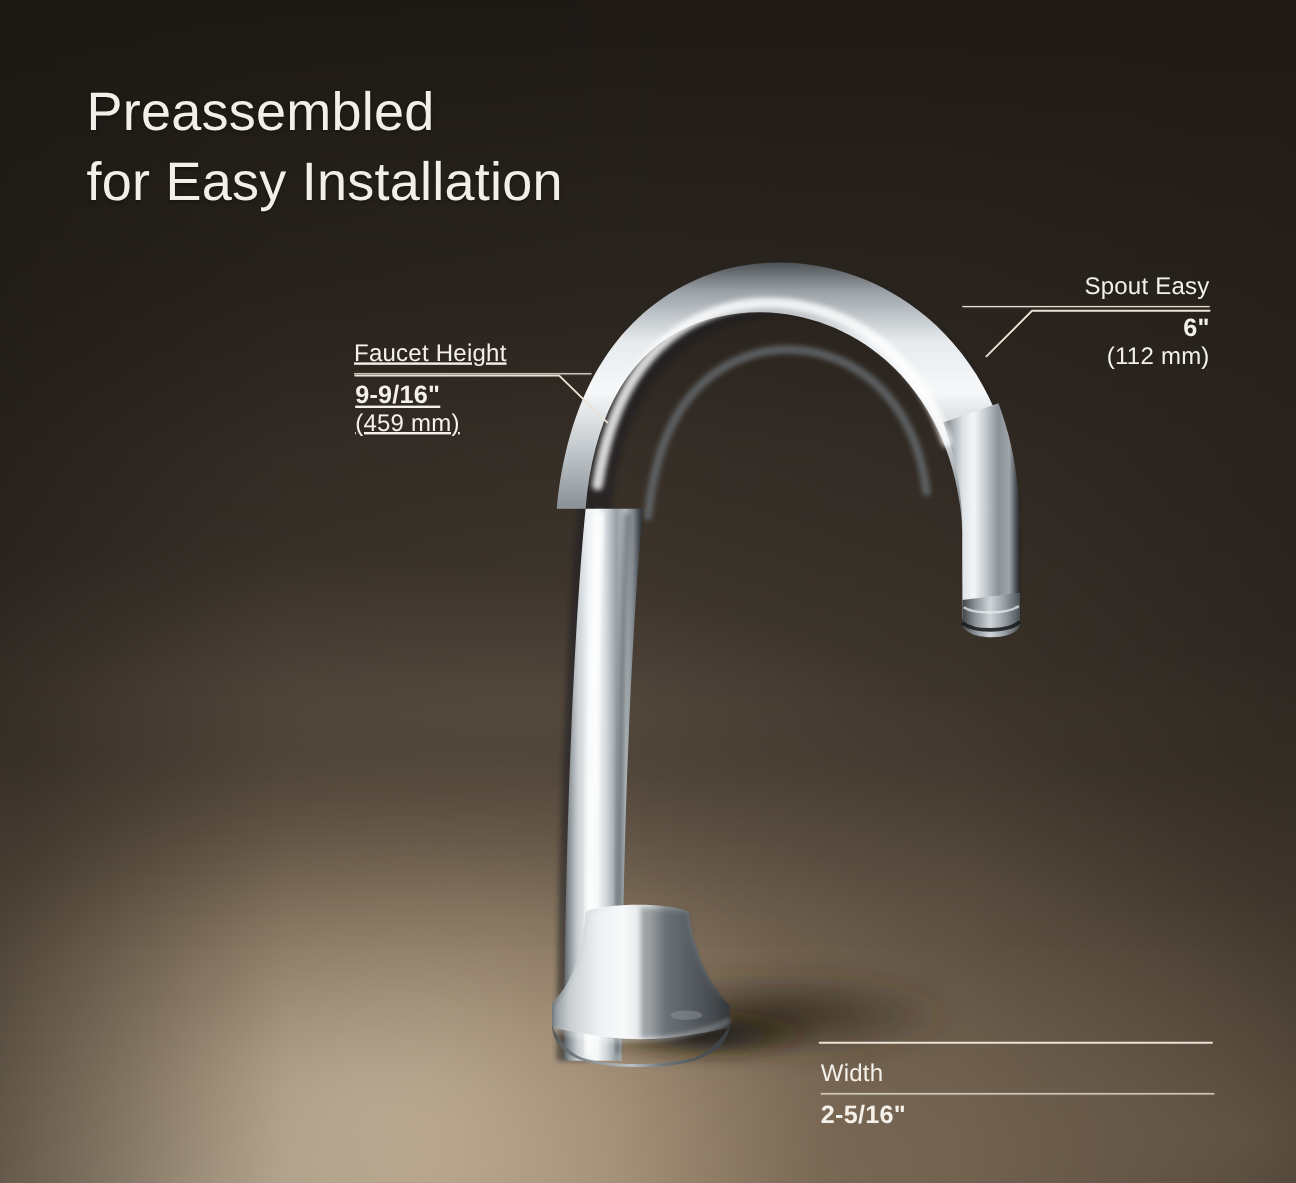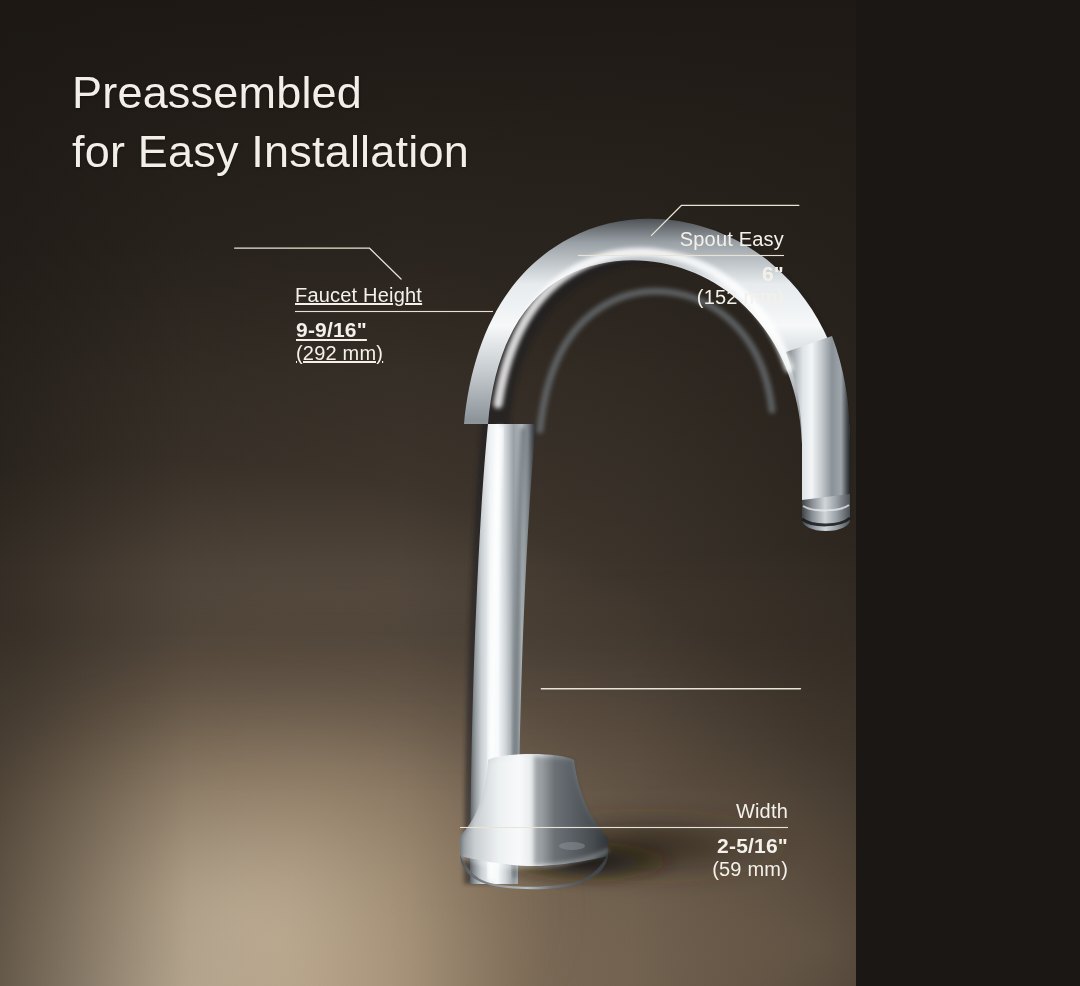--- a/index.html
+++ b/index.html
@@ -1,21 +1,21 @@
 <!DOCTYPE html>
 <html><head>
 <meta charset="utf-8">
 <title>Faucet Dimensions</title>
 <style>
   html,body{margin:0;padding:0;background:#1a1714;}
   body{font-family:"Liberation Sans",sans-serif;}
 
   #stage{
     position:relative;
-    width:856px;height:986px;
+    width:1080px;height:986px;
     overflow:hidden;
     background:#14532d;
   }
 
   
   .bg-base{
     position:absolute;inset:0;
     background:
       radial-gradient(125% 80% at 18% 104%, #d8c7ae 0%, #bda88c 16%, #8d7a63 34%, #5e5144 54%, #40372e 72%, #332c25 100%);
   }
@@ -72,21 +72,21 @@
   #callout-height{left:295px;top:284px;text-align:left;text-decoration:underline;}
   #callout-height .rule{width:198px;}
   #callout-height .c-imp{margin-left:1px;}
   #callout-height .c-met{margin-left:1px;}
 
   
   #callout-reach{right:72px;top:228px;text-align:right;}
   #callout-reach .rule{width:206px;margin-left:auto;}
 
   
-  #callout-width{right:68px;top:800px;text-align:right;}
+  #callout-width{right:68px;top:884px;text-align:left;}
   #callout-width .rule{width:328px;margin-left:auto;}
 
   
   .leaders{position:absolute;inset:0;pointer-events:none;}
 
   
   #faucet{position:absolute;left:0;top:0;width:1080px;height:986px;pointer-events:none;}
 
   .tag{position:absolute;opacity:0;}
 </style>
@@ -301,31 +301,30 @@
     <path d="M1010,869 L683,869" fill="none" stroke="#e9e3d6" stroke-width="1.6" stroke-linecap="round"></path>
   </svg>
 
   <div class="headline">Preassembled
 for Easy Installation</div>
 
   <div class="callout" id="callout-height">
     <div class="c-title">Faucet Height</div>
     <div class="rule"></div>
     <div class="c-imp">9-9/16"</div>
-    <div class="c-met">(292 mm)</div>
+    <div class="c-met">(459 mm)</div>
   </div>
 
   <div class="callout" id="callout-reach">
     <div class="c-title">Spout Easy</div>
     <div class="rule"></div>
     <div class="c-imp">6"</div>
-    <div class="c-met">(152 mm)</div>
+    <div class="c-met">(112 mm)</div>
   </div>
 
   <div class="callout" id="callout-width">
     <div class="c-title">Width</div>
     <div class="rule"></div>
     <div class="c-imp">2-5/16"</div>
-    <div class="c-met">(59 mm)</div>
   </div>
 
   <span class="tag">chrome gooseneck bathroom faucet</span>
 </div>
 
 </body></html>

